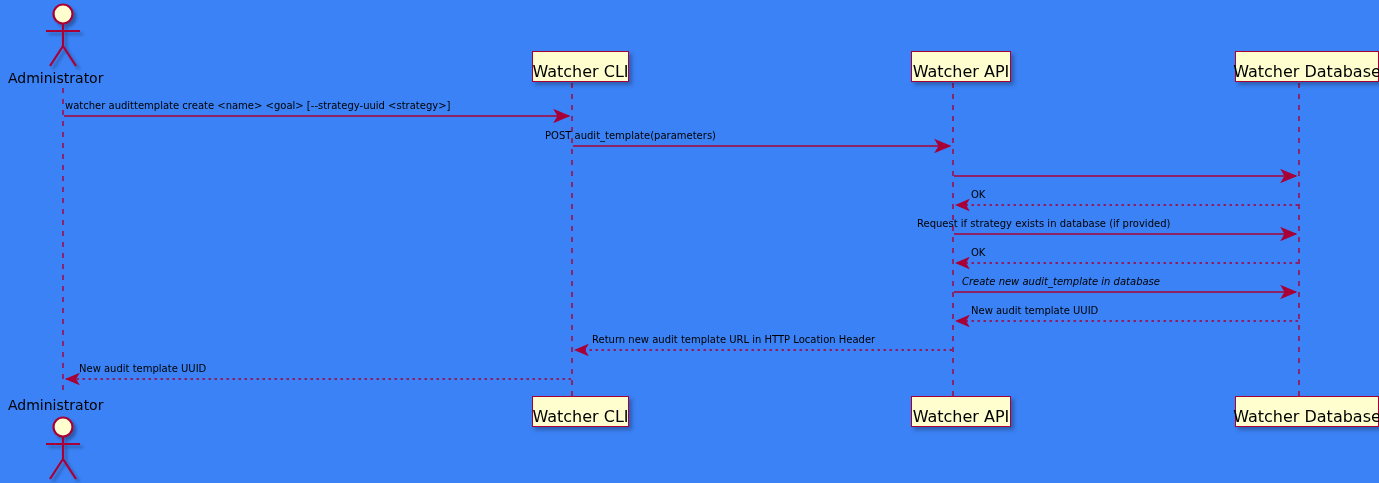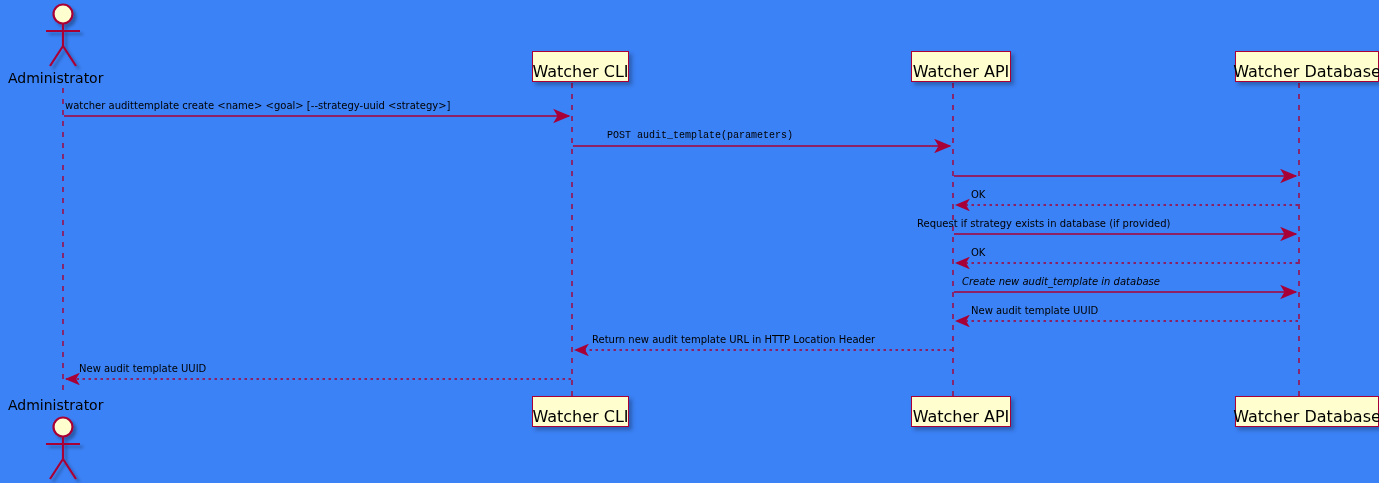--- a/index.html
+++ b/index.html
@@ -132,21 +132,21 @@
   <div class="participant-box" style="left:903px; top:396px; width:100px; height:31px;">
     <span>Watcher API</span>
   </div>
 
   <div class="participant-box" style="left:1227px; top:396px; width:144px; height:31px;">
     <span>Watcher Database</span>
   </div>
 
   <div class="msg-label" style="left:65px; top:100px;">watcher audittemplate create &lt;name&gt; &lt;goal&gt; [--strategy-uuid &lt;strategy&gt;]</div>
 
-  <div class="msg-label" style="left:607px; top:130px;font-family:Liberation Mono, monospace;">POST audit_template(parameters)</div>
+  <div class="msg-label" style="left:545px; top:130px;">POST audit_template(parameters)</div>
 
 
   <div class="msg-label" style="left:971px; top:189px;">OK</div>
 
   <div class="msg-label" style="left:917px; top:218px;">Request if strategy exists in database (if provided)</div>
 
   <div class="msg-label" style="left:971px; top:247px;">OK</div>
 
   <div class="msg-label" style="left:962px; top:276px;font-style:italic;">Create new audit_template in database</div>
 

